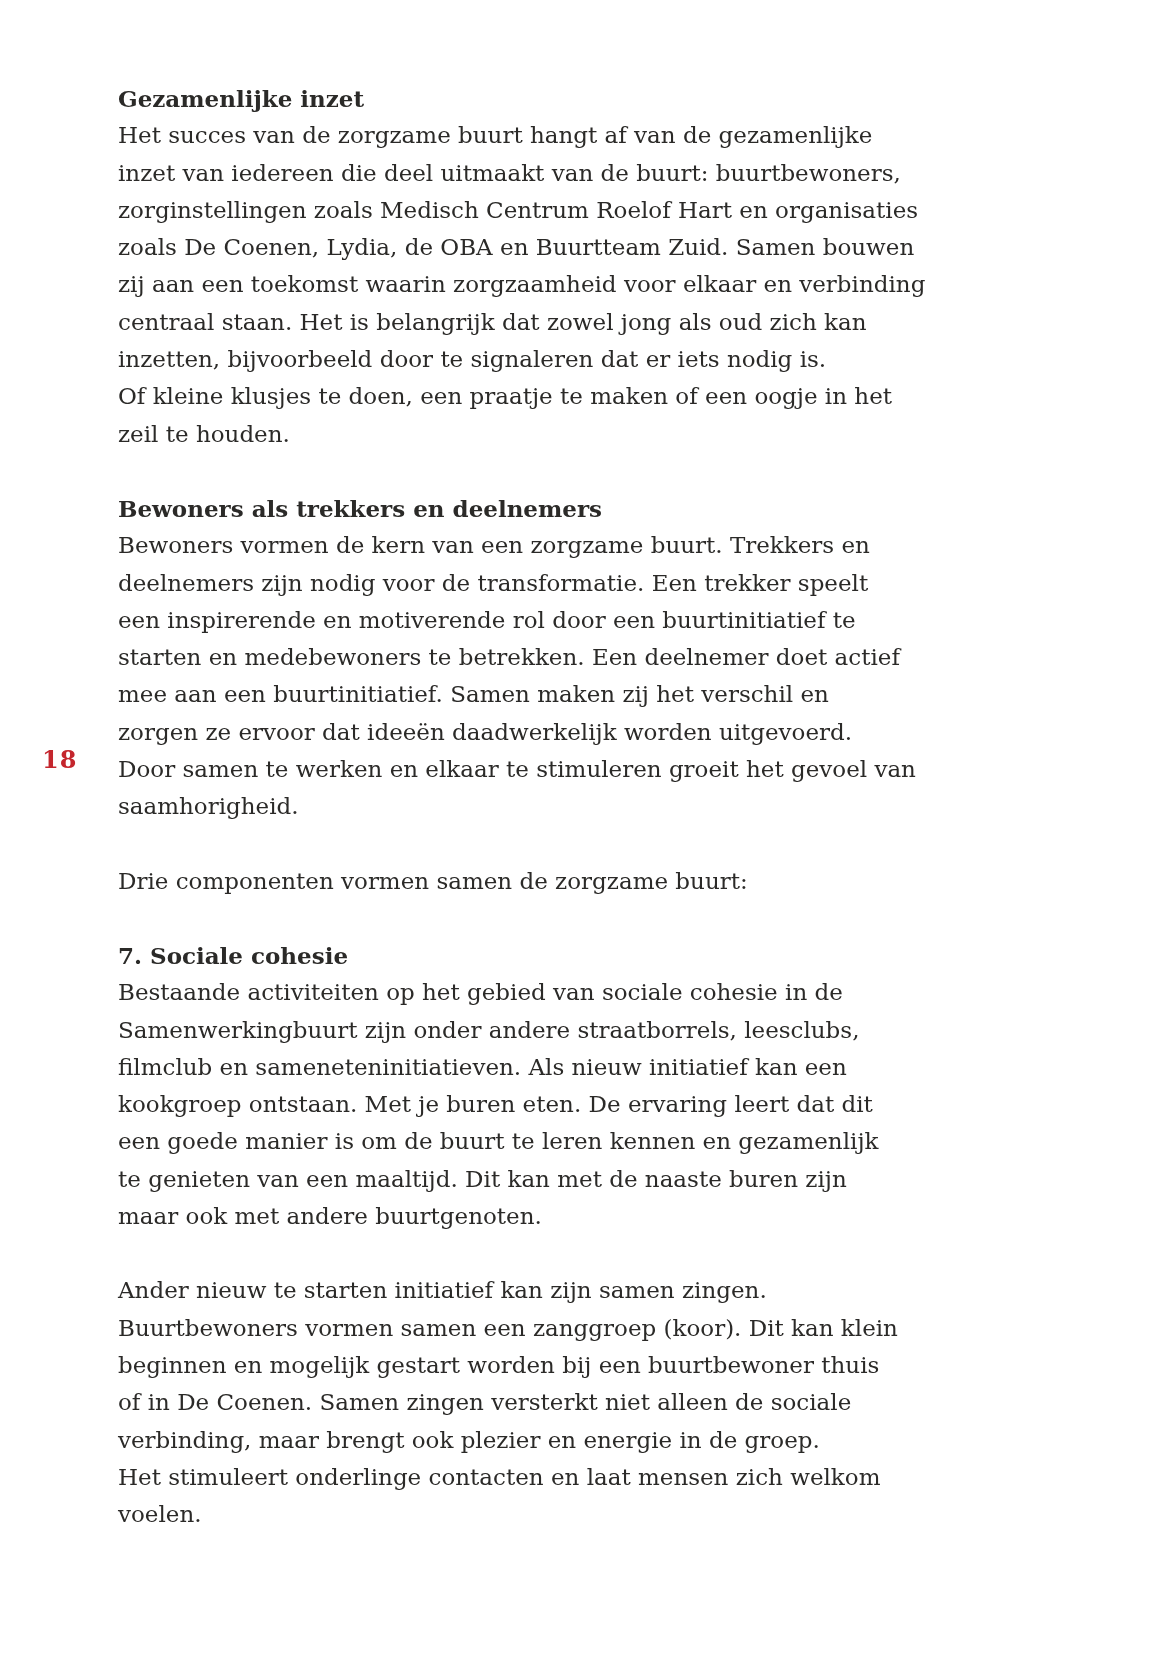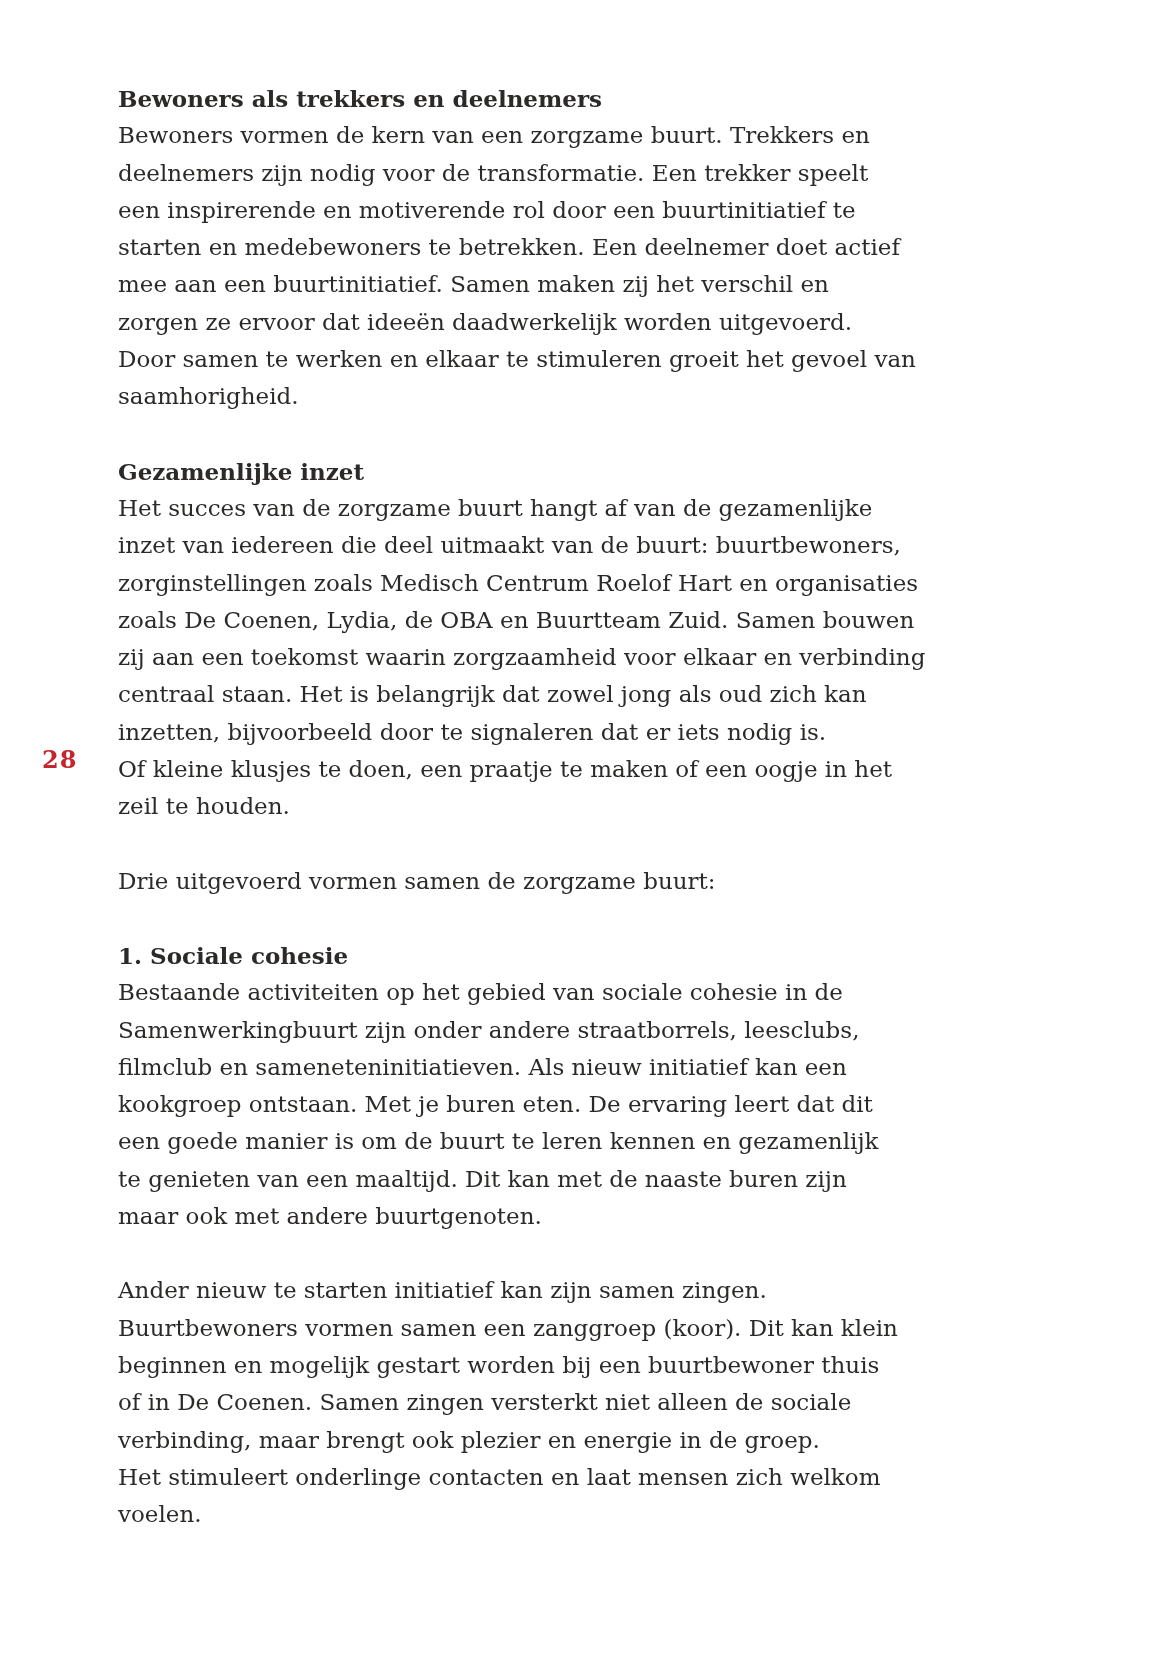--- a/index.html
+++ b/index.html
@@ -49,55 +49,55 @@
   }
   .body-text.last {
     margin-bottom: 8px;
   }
 </style>
 </head>
 <body>
 
 <div class="page">
 
-  <div class="page-number">28</div>
+  <div class="page-number">18</div>
 
   <main class="content">
-
-    <section>
-      <h2 class="section-heading">Bewoners als trekkers en deelnemers</h2>
-      <p class="body-text">Bewoners vormen de kern van een zorgzame buurt. Trekkers en
-deelnemers zijn nodig voor de transformatie. Een trekker speelt
-een inspirerende en motiverende rol door een buurtinitiatief te
-starten en medebewoners te betrekken. Een deelnemer doet actief
-mee aan een buurtinitiatief. Samen maken zij het verschil en
-zorgen ze ervoor dat ideeën daadwerkelijk worden uitgevoerd.
-Door samen te werken en elkaar te stimuleren groeit het gevoel van
-saamhorigheid.</p>
-    </section>
 
     <section>
       <h2 class="section-heading">Gezamenlijke inzet</h2>
       <p class="body-text">Het succes van de zorgzame buurt hangt af van de gezamenlijke
 inzet van iedereen die deel uitmaakt van de buurt: buurtbewoners,
 zorginstellingen zoals Medisch Centrum Roelof Hart en organisaties
 zoals De Coenen, Lydia, de OBA en Buurtteam Zuid. Samen bouwen
 zij aan een toekomst waarin zorgzaamheid voor elkaar en verbinding
 centraal staan. Het is belangrijk dat zowel jong als oud zich kan
 inzetten, bijvoorbeeld door te signaleren dat er iets nodig is.
 Of kleine klusjes te doen, een praatje te maken of een oogje in het
 zeil te houden.</p>
     </section>
 
     <section>
-      <p class="body-text">Drie uitgevoerd vormen samen de zorgzame buurt:</p>
+      <h2 class="section-heading">Bewoners als trekkers en deelnemers</h2>
+      <p class="body-text">Bewoners vormen de kern van een zorgzame buurt. Trekkers en
+deelnemers zijn nodig voor de transformatie. Een trekker speelt
+een inspirerende en motiverende rol door een buurtinitiatief te
+starten en medebewoners te betrekken. Een deelnemer doet actief
+mee aan een buurtinitiatief. Samen maken zij het verschil en
+zorgen ze ervoor dat ideeën daadwerkelijk worden uitgevoerd.
+Door samen te werken en elkaar te stimuleren groeit het gevoel van
+saamhorigheid.</p>
     </section>
 
     <section>
-      <h2 class="section-heading">1. Sociale cohesie</h2>
+      <p class="body-text">Drie componenten vormen samen de zorgzame buurt:</p>
+    </section>
+
+    <section>
+      <h2 class="section-heading">7. Sociale cohesie</h2>
       <p class="body-text">Bestaande activiteiten op het gebied van sociale cohesie in de
 Samenwerkingbuurt zijn onder andere straatborrels, leesclubs,
 filmclub en sameneteninitiatieven. Als nieuw initiatief kan een
 kookgroep ontstaan. Met je buren eten. De ervaring leert dat dit
 een goede manier is om de buurt te leren kennen en gezamenlijk
 te genieten van een maaltijd. Dit kan met de naaste buren zijn
 maar ook met andere buurtgenoten.</p>
     </section>
 
     <section>

